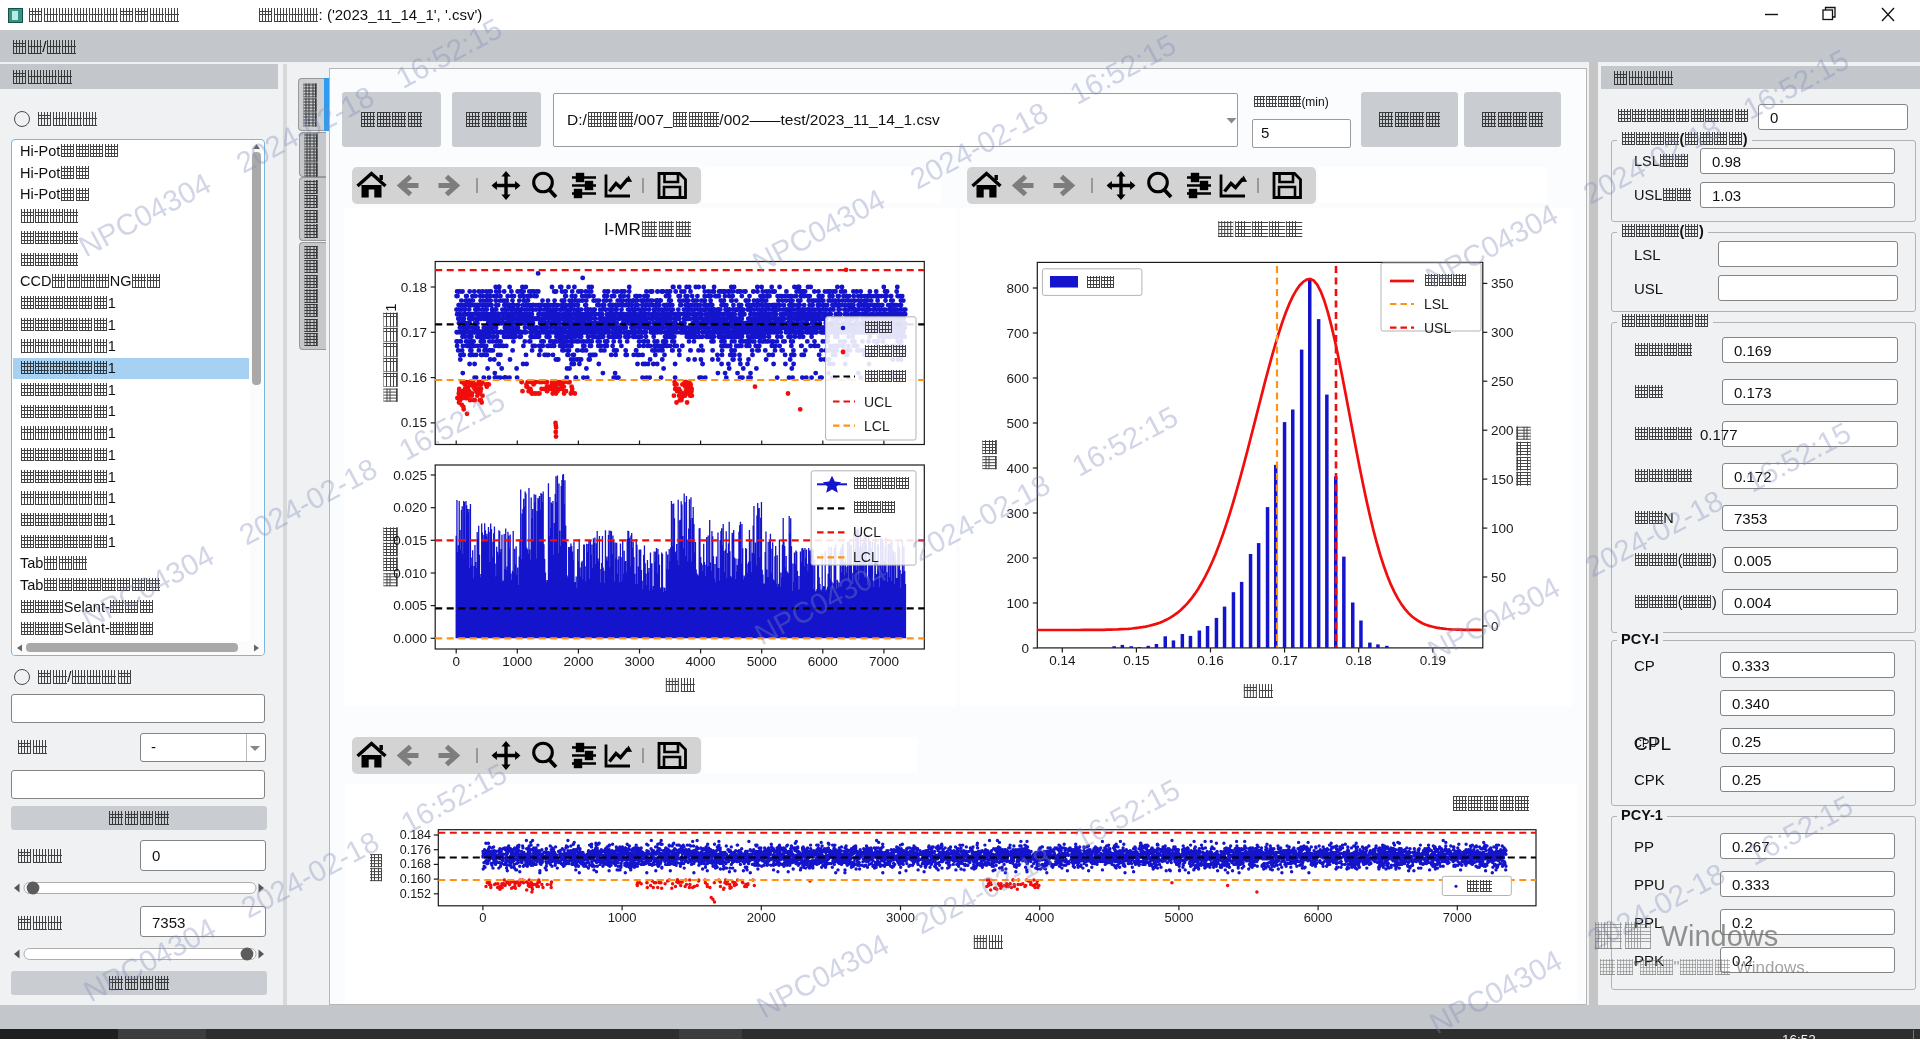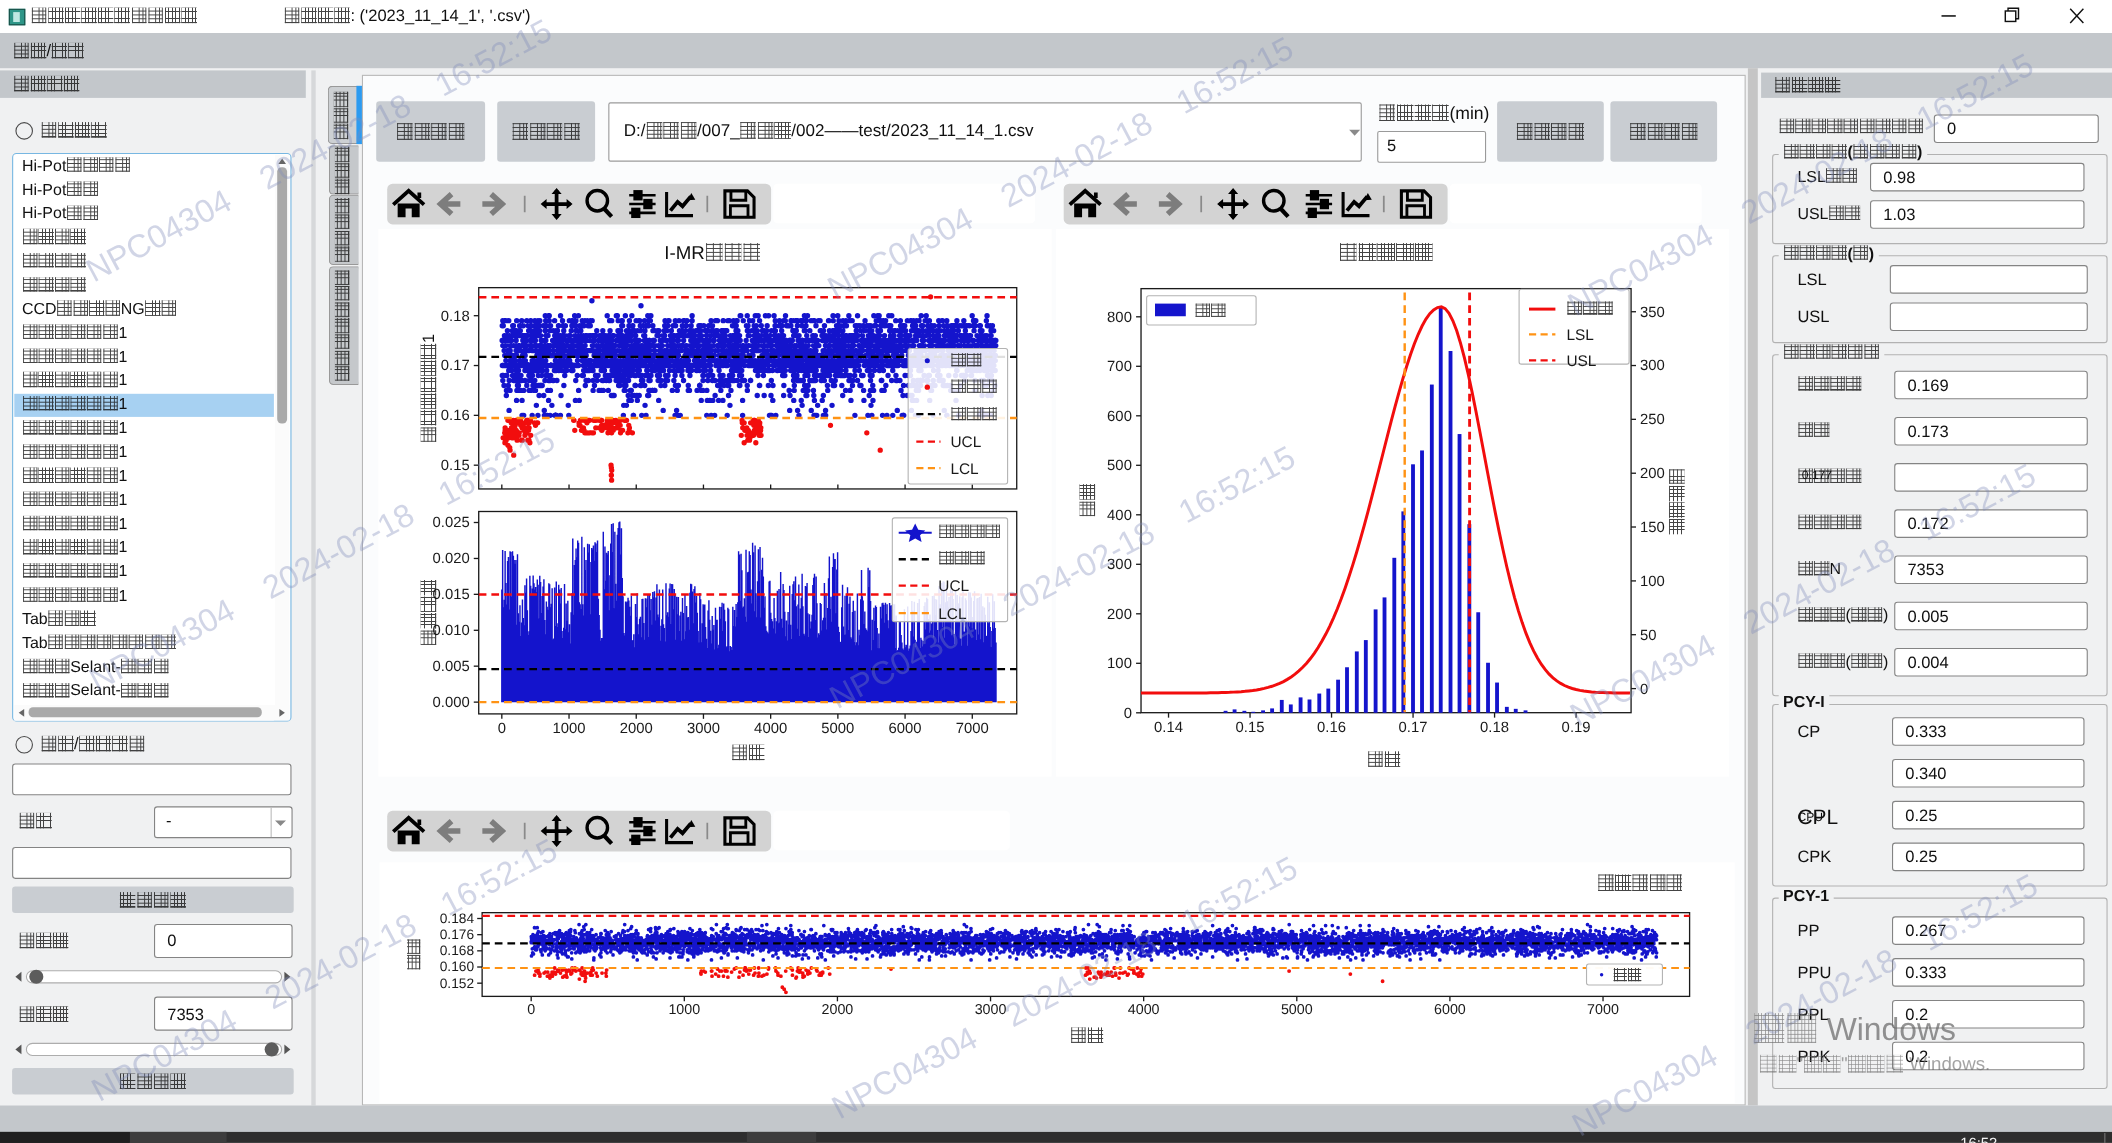--- a/index.html
+++ b/index.html
@@ -131,21 +131,21 @@
     <i class="k"></i>
     <i class="k"></i>
     <i class="k"></i>
     <i class="k"></i>
   </div>
 <div class="ab inp" style="left:553px;top:93px;width:685px;height:54px;border-color:#9a9a9a;border-radius:2px"></div>
 <div class="ab lbl" style="left:567px;top:111px;font-size:15.5px">D:/<i class="k"></i><i class="k"></i><i class="k"></i>/007_<i class="k"></i><i class="k"></i><i class="k"></i>/002——test/2023_11_14_1.csv</div>
 <svg class="ab" style="left:1225px;top:115px" width="13" height="11">
     <path d="M1.5 3l5 5.5 5-5.5z" fill="#8a8a8a"></path>
   </svg>
-<div class="ab lbl" style="left:1253px;top:95px;font-size:16px"><i class="k"></i><i class="k"></i><i class="k"></i><i class="k"></i>(min)</div>
+<div class="ab lbl" style="left:1253px;top:95px;font-size:12px"><i class="k"></i><i class="k"></i><i class="k"></i><i class="k"></i>(min)</div>
 <div class="ab inp" style="left:1252px;top:119px;width:99px;height:29px;border-color:#9a9a9a;border-radius:2px"></div>
 <div class="ab lbl" style="left:1261px;top:124px;font-size:15px">5</div>
 <div class="ab btn" style="left:1361px;top:92px;width:97px;height:55px;font-size:15.5px">
     <i class="k"></i>
     <i class="k"></i>
     <i class="k"></i>
     <i class="k"></i>
   </div>
 <div class="ab btn" style="left:1464px;top:92px;width:97px;height:55px;font-size:15.5px">
     <i class="k"></i>
@@ -258,21 +258,21 @@
 <div class="ab grp" style="left:1611px;top:322px;width:305px;height:311px"></div>
 <div class="ab lbl gt" style="left:1617px;top:313px;font-size:14.5px"><i class="k"></i><i class="k"></i><i class="k"></i><i class="k"></i><i class="k"></i><i class="k"></i></div>
 <div class="ab lbl" style="left:1634px;top:342px;font-size:14.5px"><i class="k"></i><i class="k"></i><i class="k"></i><i class="k"></i></div>
 <div class="ab inp" style="left:1722px;top:337px;width:176px;height:26px"></div>
 <div class="ab lbl" style="left:1734px;top:342px;font-size:15px">0.169</div>
 <div class="ab lbl" style="left:1634px;top:384px;font-size:14.5px"><i class="k"></i><i class="k"></i></div>
 <div class="ab inp" style="left:1722px;top:379px;width:176px;height:26px"></div>
 <div class="ab lbl" style="left:1734px;top:384px;font-size:15px">0.173</div>
 <div class="ab lbl" style="left:1634px;top:426px;font-size:14.5px"><i class="k"></i><i class="k"></i><i class="k"></i><i class="k"></i></div>
 <div class="ab inp" style="left:1722px;top:421px;width:176px;height:26px"></div>
-<div class="ab lbl" style="left:1638px;top:426px;font-size:11px">0.177</div>
+<div class="ab lbl" style="left:1700px;top:426px;font-size:15px">0.177</div>
 <div class="ab lbl" style="left:1634px;top:468px;font-size:14.5px"><i class="k"></i><i class="k"></i><i class="k"></i><i class="k"></i></div>
 <div class="ab inp" style="left:1722px;top:463px;width:176px;height:26px"></div>
 <div class="ab lbl" style="left:1734px;top:468px;font-size:15px">0.172</div>
 <div class="ab lbl" style="left:1634px;top:510px;font-size:14.5px"><i class="k"></i><i class="k"></i>N</div>
 <div class="ab inp" style="left:1722px;top:505px;width:176px;height:26px"></div>
 <div class="ab lbl" style="left:1734px;top:510px;font-size:15px">7353</div>
 <div class="ab lbl" style="left:1634px;top:552px;font-size:14.5px"><i class="k"></i><i class="k"></i><i class="k"></i>(<i class="k"></i><i class="k"></i>)</div>
 <div class="ab inp" style="left:1722px;top:547px;width:176px;height:26px"></div>
 <div class="ab lbl" style="left:1734px;top:552px;font-size:15px">0.005</div>
 <div class="ab lbl" style="left:1634px;top:594px;font-size:14.5px"><i class="k"></i><i class="k"></i><i class="k"></i>(<i class="k"></i><i class="k"></i>)</div>

